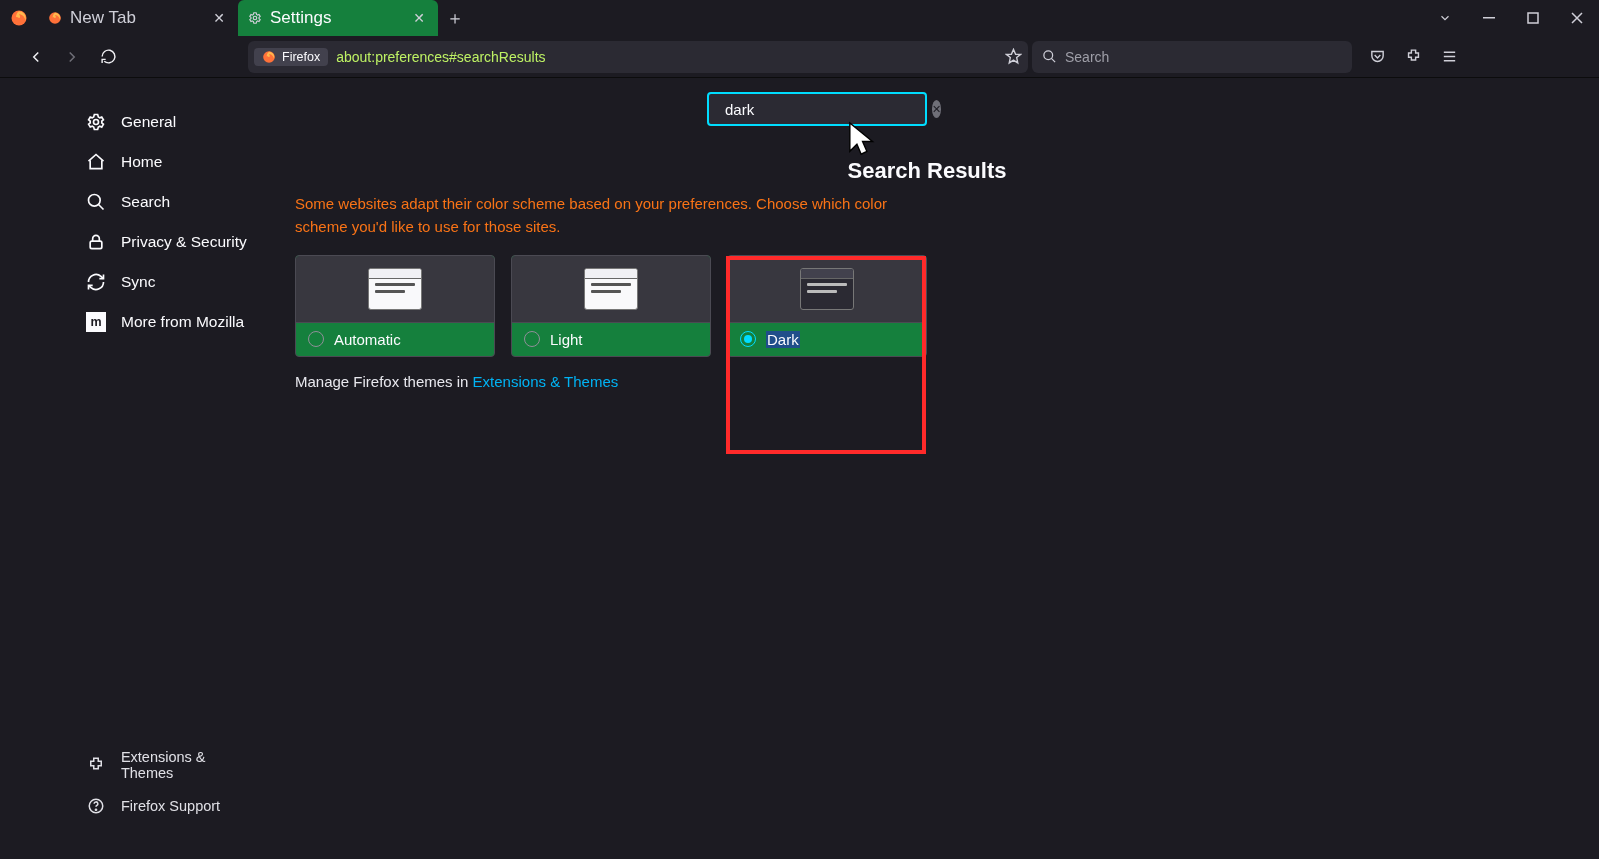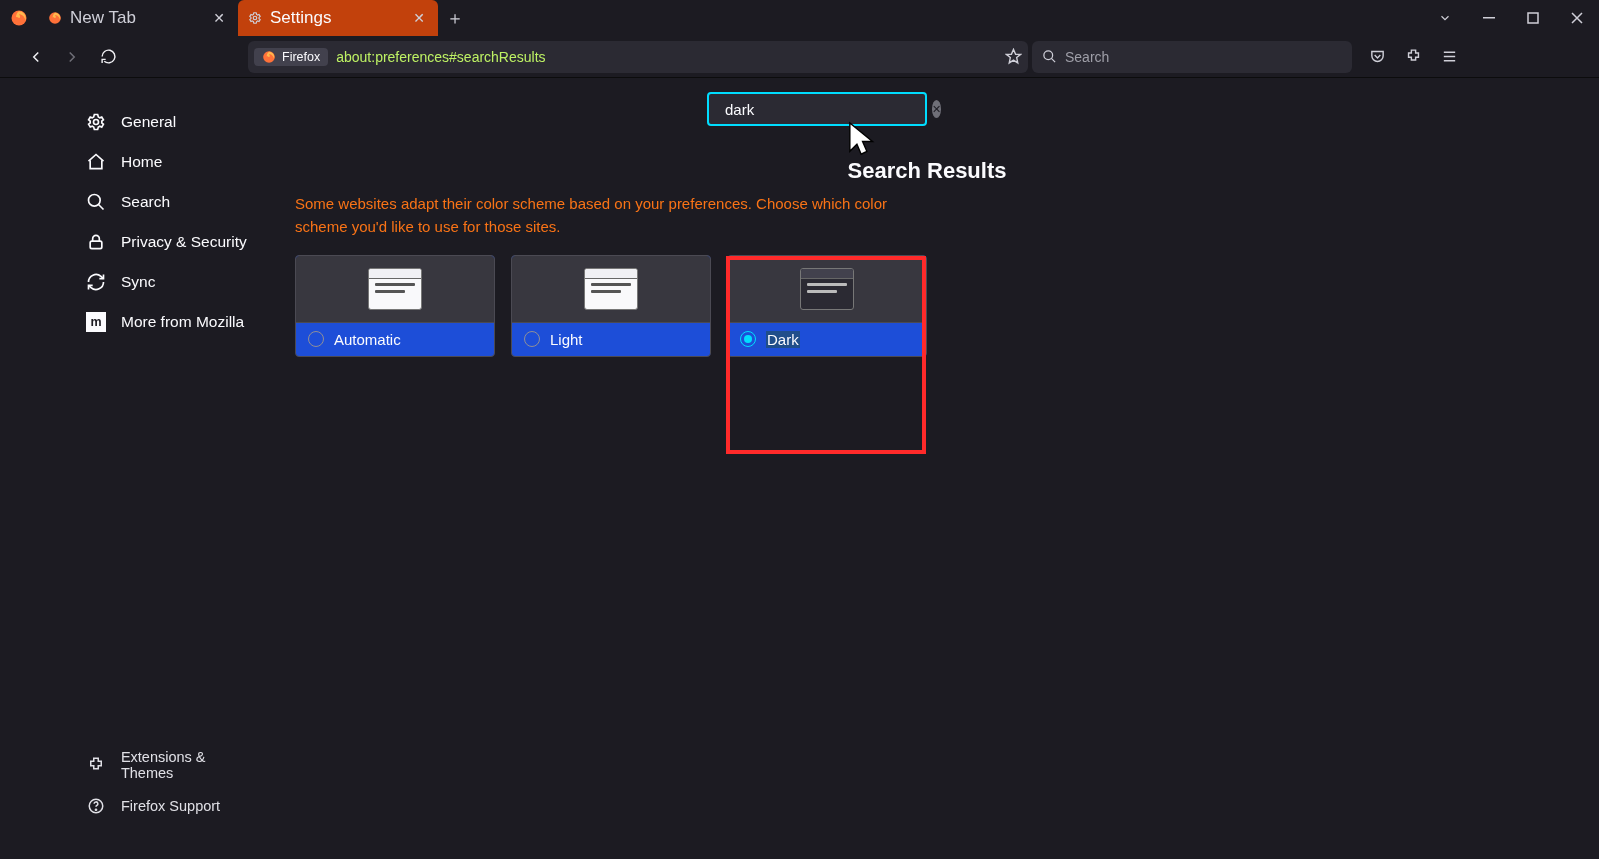--- a/index.html
+++ b/index.html
@@ -30,21 +30,21 @@
     display: flex;
     align-items: center;
     gap: 8px;
     padding: 0 10px;
     min-width: 200px;
     border-radius: 6px 6px 0 0;
     position: relative;
     color: #cfcfd8;
   }
   .tab.active {
-    background: #c2410c;
+    background: #15803d;
     color: #fbfbfe;
   }
   .tab .tab-title { flex: 1; font-size: 17px; }
   .tab .tab-close {
     width: 18px; height: 18px; display:flex;align-items:center;justify-content:center;
     color:#cfcfd8; font-size:14px;
   }
   .newtab-btn {
     width: 34px; display:flex;align-items:center;justify-content:center;color:#cfcfd8;font-size:18px;
   }
@@ -138,21 +138,21 @@
   }
   h1.page-title { font-size:22px; font-weight:600; margin-top: 62px; text-align: center; }
   h2.section-title { font-size:17px; font-weight:700; margin-top: 24px; }
   p.section-desc { font-size:15px; color:#f97316; margin-top:8px; max-width:610px; line-height:1.55;}
   .theme-row { display:flex; gap:16px; margin-top:16px; }
   .theme-card {
     width: 200px;
     border: 1px solid #4b4a53;
     border-radius: 4px;
     overflow:hidden;
-    background:#1d4ed8;
+    background:#15803d;
   }
   .theme-preview {
     height: 66px;
     display:flex;align-items:center;justify-content:center;
     background:#38373f;
   }
   .mini {
     width: 54px; height: 42px; border:1px solid #777; border-radius:3px; position:relative; overflow:hidden;
   }
   .mini .mini-top { height:10px; background:#555; border-bottom:1px solid #666; }
@@ -432,20 +432,23 @@
               <div class="mini-line short"></div>
             </div>
         </div>
         <div class="theme-label">
           <span class="radio checked"></span>
           <span class="hl">Dark</span>
         </div>
       </div>
     </div>
 
+    <p class="manage-line">
+      <span>Manage Firefox themes in </span><a href="#">Extensions &amp; Themes</a>
+    </p>
 
     <div class="red-box" style="left:449px; top:178px; width:200px; height:198px;"></div>
 
     <div class="cursor" style="left:570px; top:42px;">
       <svg width="34" height="40" viewBox="0 0 24 28">
           <path d="M2 2v20l5-5 3 7 4-2-3-7h7z" fill="#fff" stroke="#000" stroke-width="1"></path>
         </svg>
     </div>
   </div>
 </div>

